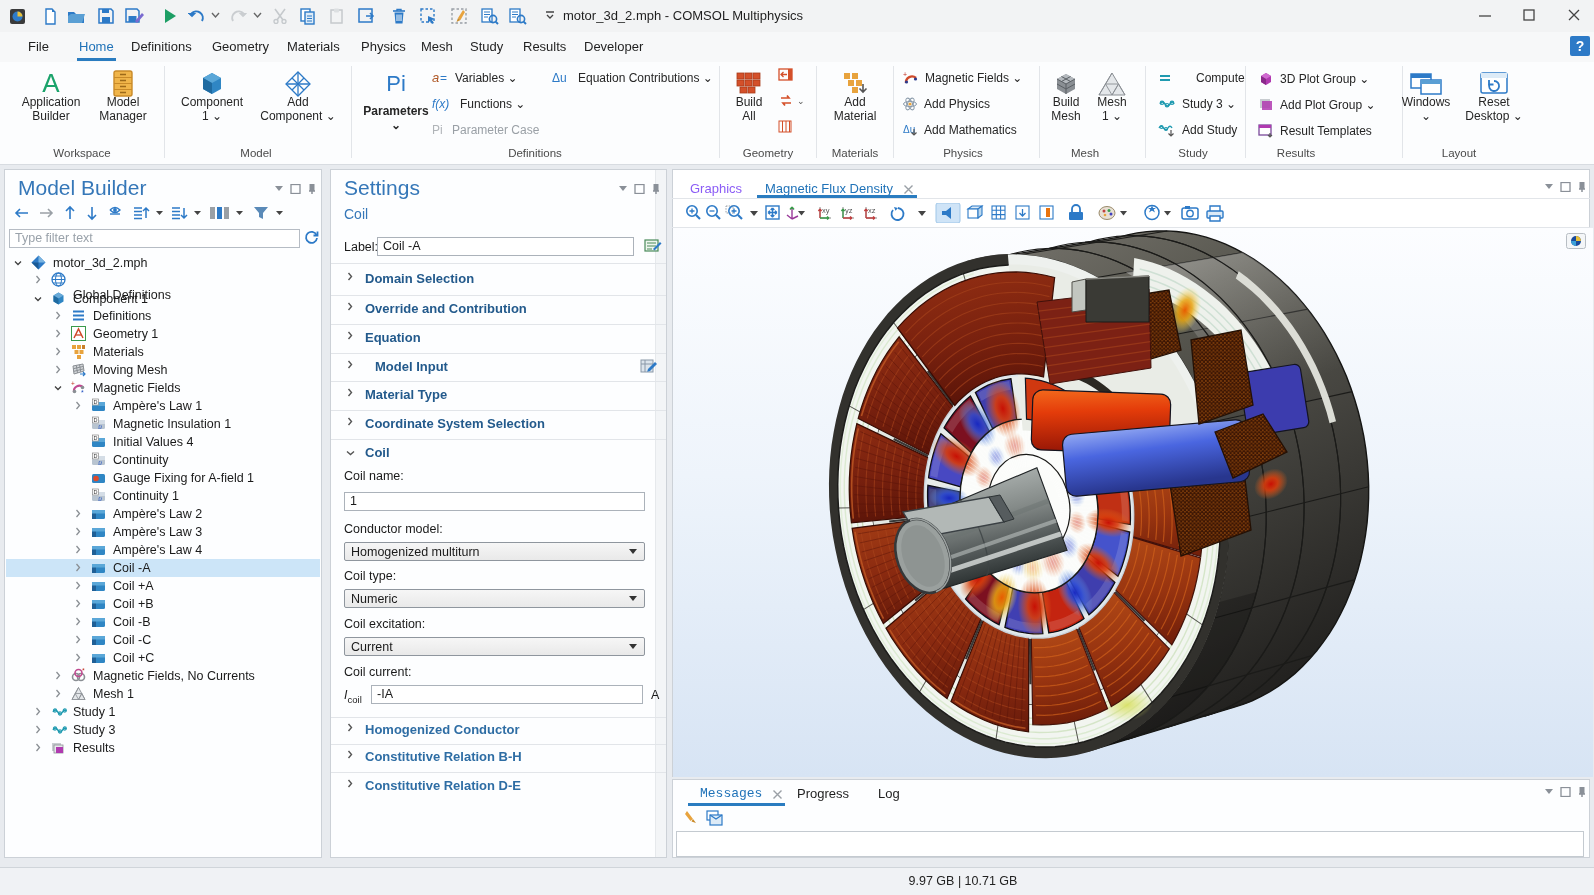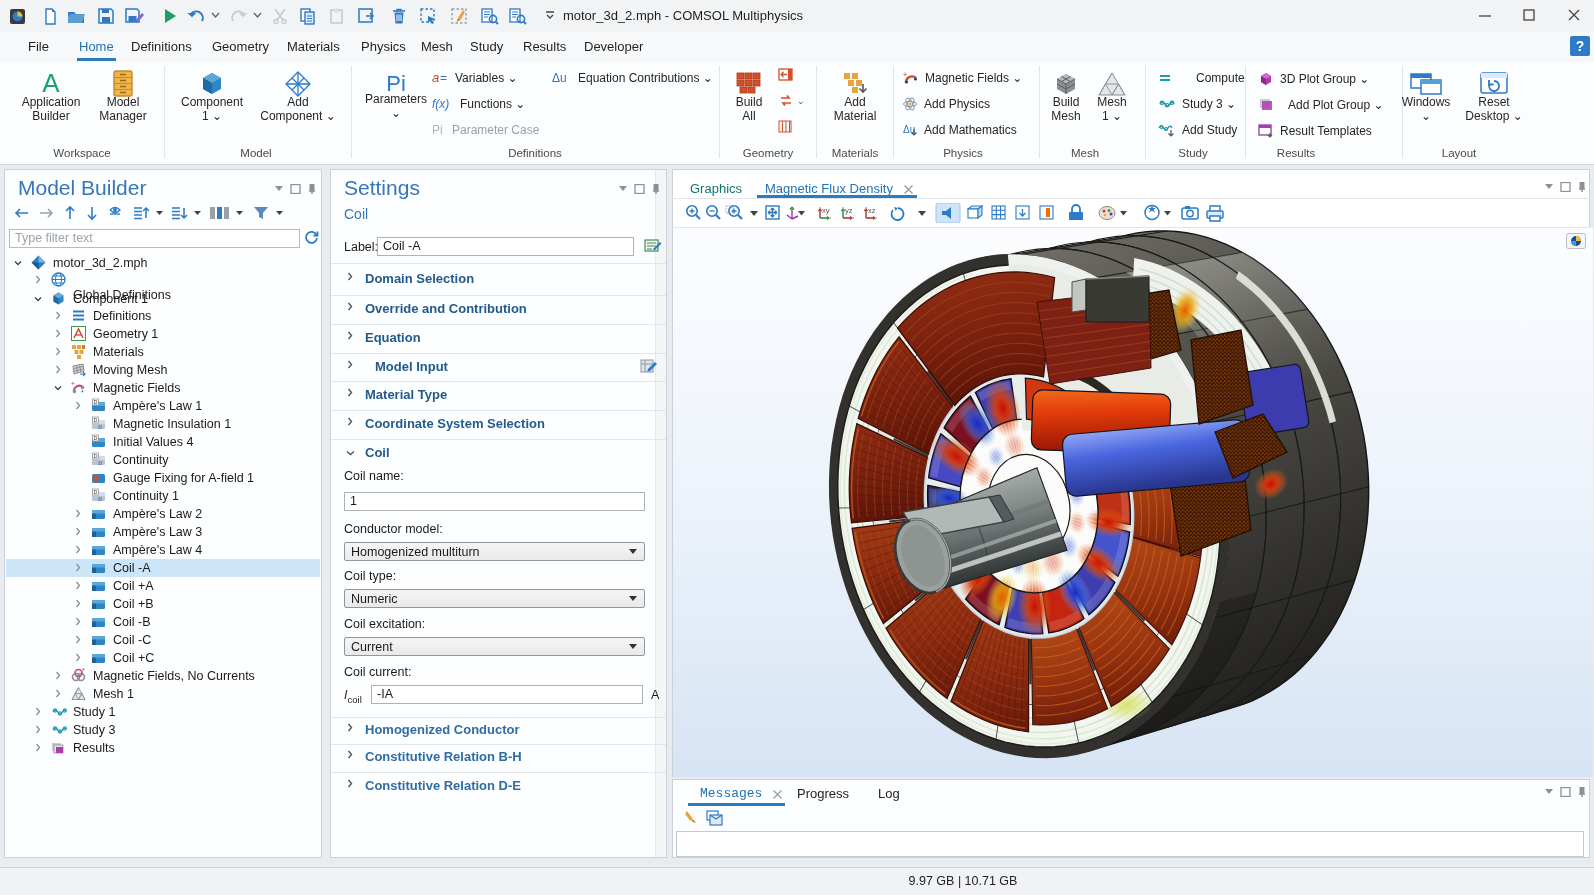--- a/index.html
+++ b/index.html
@@ -154,21 +154,21 @@
       <g fill="none" stroke="#2d7ac7" stroke-width="1.3">
         <path d="M15 2 L27 14 L15 26 L3 14 Z"></path>
         <path d="M15 2 L15 26 M3 14 L27 14"></path>
         <path d="M9 8 L21 20 M21 8 L9 20"></path>
       </g>
     </svg></div>
 <div class="rbtn" style="left:298px;top:95px;">Add<br>Component ⌄</div>
 <div style="position:absolute;left:346px;top:70px;width:100px;height:40px;text-align:center;"><svg width="30" height="26" viewBox="0 0 30 26">
       <text x="15" y="21" font-size="22" fill="#2d7ac7" text-anchor="middle">Pi</text>
     </svg></div>
-<div class="rbtn" style="left:396px;top:92px;">Parameters<br>⌄</div>
+<div class="rbtn" style="left:396px;top:104px;font-weight:bold;">Parameters<br>⌄</div>
 <div style="position:absolute;left:699px;top:70px;width:100px;height:40px;text-align:center;"><svg width="28" height="28" viewBox="0 0 28 28">
       <g fill="#d4502a" stroke="#a83a1a" stroke-width="0.8">
         <rect x="2" y="3" width="7" height="6"></rect>
         <rect x="10" y="3" width="7" height="6"></rect>
         <rect x="18" y="3" width="7" height="6"></rect>
         <rect x="2" y="10" width="7" height="6"></rect>
         <rect x="10" y="10" width="7" height="6"></rect>
         <rect x="18" y="10" width="7" height="6"></rect>
         <rect x="5" y="17" width="7" height="6"></rect>
         <rect x="13" y="17" width="7" height="6"></rect>
@@ -308,21 +308,21 @@
       <path d="M3 5 L8 8 L13 5 L8 2 Z" fill="#d06ad0"></path>
       <path d="M8 8 v6 L3 11 V5 Z" fill="#8a2a8a"></path>
     </svg>
     <span style="margin-left:6px;">3D Plot Group ⌄</span>
   </div>
 <div class="rrow" style="left:1258px;top:97px;color:#262626;">
     <svg width="16" height="15" viewBox="0 0 16 15">
       <rect x="2" y="2" width="10" height="9" fill="#c8ccd0"></rect>
       <rect x="4" y="4" width="10" height="9" fill="#b03ab0" opacity="0.85"></rect>
     </svg>
-    <span style="margin-left:14px;">Add Plot Group ⌄</span>
+    <span style="margin-left:6px;">Add Plot Group ⌄</span>
   </div>
 <div class="rrow" style="left:1258px;top:123px;color:#262626;">
     <svg width="16" height="15" viewBox="0 0 16 15">
       <rect x="1" y="2" width="12" height="10" fill="#fff" stroke="#7a4a9a" stroke-width="1.3"></rect>
       <rect x="1" y="2" width="12" height="3" fill="#b03ab0"></rect>
       <path d="M12 10 v4 m-2 -2 l2 2 2 -2" stroke="#555" stroke-width="1.2" fill="none"></path>
     </svg>
     <span style="margin-left:6px;">Result Templates</span>
   </div>
 <div style="position:absolute;left:4px;top:169px;width:318px;height:689px;background:#fdfeff;border:1px solid #ccd1d7;"></div>
@@ -699,21 +699,21 @@
 <svg style="position:absolute;left:347px;top:750px;width:6px;height:9px;" viewBox="0 0 6 9">
     <path d="M1.5 1 L4.5 4.5 L1.5 8" fill="none" stroke="#555" stroke-width="1.4"></path>
   </svg>
 <div style="position:absolute;left:365px;top:749px;"><span class="sechead" style="color:#2e6da4;">Constitutive Relation B-H</span></div>
 <div style="position:absolute;left:331px;top:772px;width:335px;height:1px;background:#e2e5e9;"></div>
 <svg style="position:absolute;left:347px;top:779px;width:6px;height:9px;" viewBox="0 0 6 9">
     <path d="M1.5 1 L4.5 4.5 L1.5 8" fill="none" stroke="#555" stroke-width="1.4"></path>
   </svg>
 <div style="position:absolute;left:365px;top:778px;"><span class="sechead" style="color:#2e6da4;">Constitutive Relation D-E</span></div>
 <div style="position:absolute;left:672px;top:169px;width:918px;height:608px;background:#fff;border:1px solid #ccd1d7;"></div>
-<div style="position:absolute;left:690px;top:181px;font-size:13px;color:#0f766e;">Graphics</div>
+<div style="position:absolute;left:690px;top:181px;font-size:13px;color:#8b5cf6;">Graphics</div>
 <div style="position:absolute;left:765px;top:181px;font-size:13px;color:#1f72b8;">Magnetic Flux Density</div>
 <svg style="position:absolute;left:903px;top:184px;width:11px;height:11px;" viewBox="0 0 11 11">
     <path d="M1.5 1.5 L9.5 9.5 M9.5 1.5 L1.5 9.5" stroke="#9aa0a6" stroke-width="1.4"></path>
   </svg>
 <div style="position:absolute;left:757px;top:195px;width:160px;height:3px;background:#2a7cc0;"></div>
 <svg style="position:absolute;left:1544px;top:182px;width:44px;height:10px;" viewBox="0 0 44 10">
     <path d="M1 2 l4 5 4 -5 z" fill="#8a9098"></path>
     <rect x="17" y="0.5" width="9" height="9" fill="none" stroke="#8a9098" stroke-width="1.3"></rect>
     <path d="M38 0 v7 M35 7 h6 M38 7 v3" stroke="#8a9098" stroke-width="1.5" fill="none"></path>
     <rect x="35.5" y="0" width="5" height="7" fill="#8a9098"></rect>

